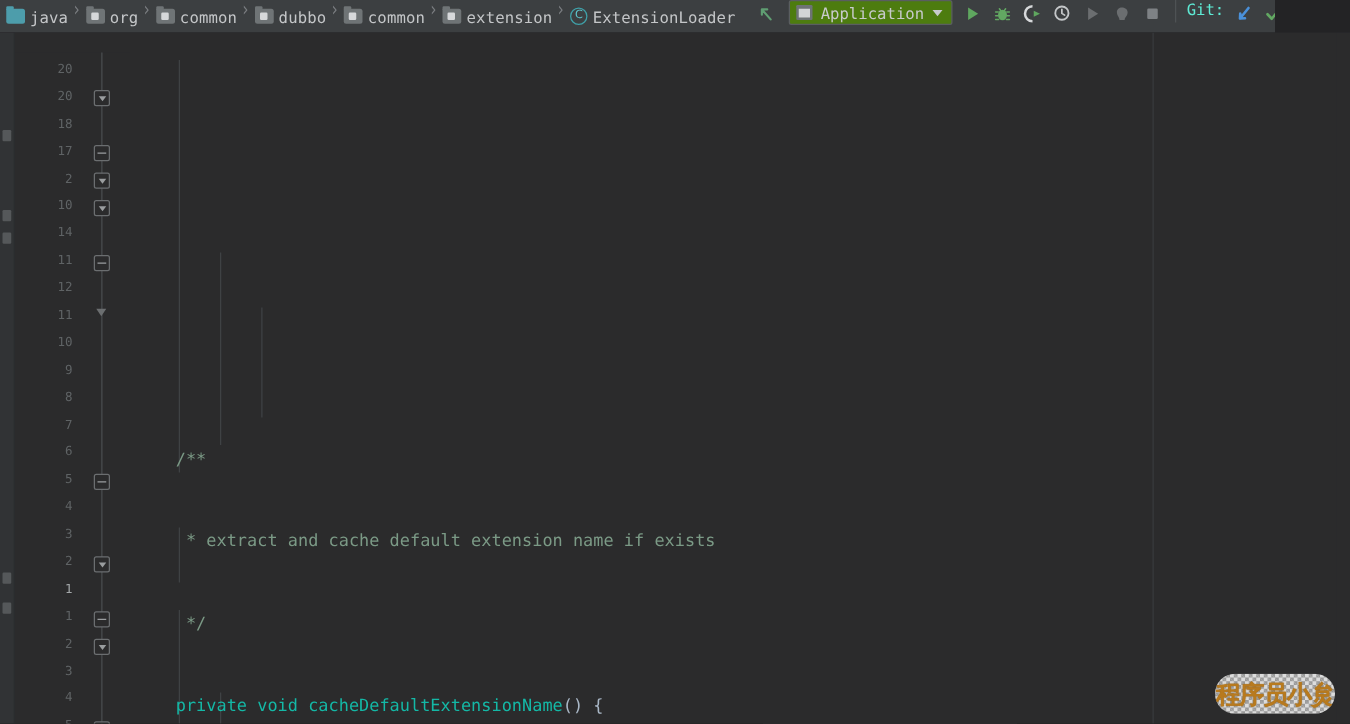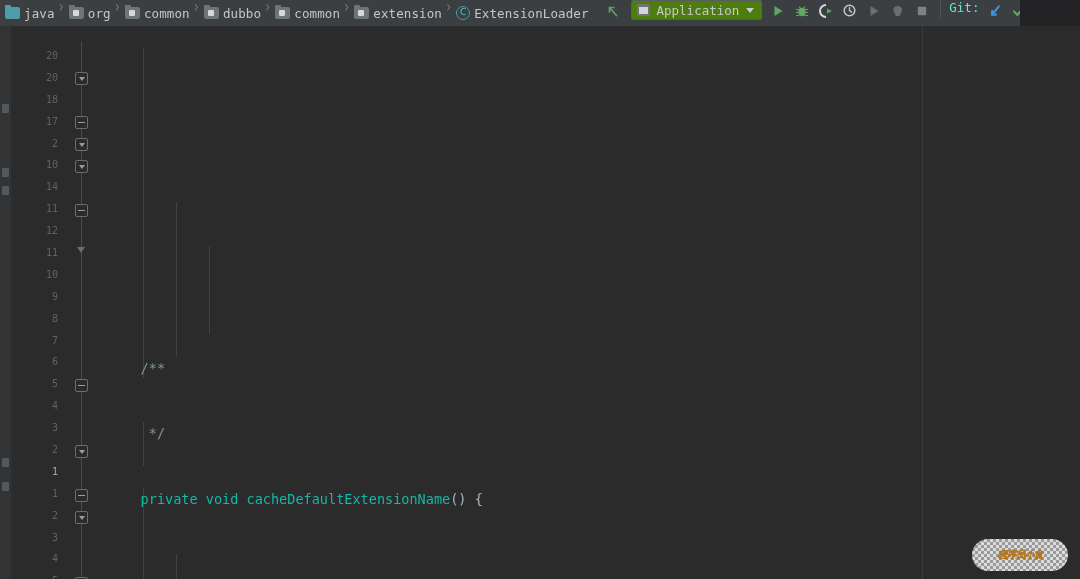--- a/index.html
+++ b/index.html
@@ -254,26 +254,25 @@
     background-color: #dcdcdc;
     background-image:
       linear-gradient(45deg, #9a9a9a 25%, transparent 25%, transparent 75%, #9a9a9a 75%),
       linear-gradient(45deg, #9a9a9a 25%, transparent 25%, transparent 75%, #9a9a9a 75%);
     background-size: 6px 6px;
     background-position: 0 0, 3px 3px;
     overflow: hidden;
   }
   .watermark span {
     font-family: "DejaVu Sans", sans-serif;
-    font-size: 10px;
+    font-size: 20px;
     font-weight: bold;
     color: #b87a1e;
     letter-spacing: -1px;
     text-shadow: 0 0 1px #8a5a10;
-    font-style: italic;
   }
 
   
   .vscroll {
     position: absolute;
     right: 0; top: 0;
     width: 11px; height: 553px;
     background: #2b2b2c;
   }
 </style>
@@ -461,20 +460,21 @@
     
     <div class="guide" style="left:39px;  top:22px;  height:330px;"></div>
     <div class="guide" style="left:72px;  top:176px; height:154px;"></div>
     <div class="guide" style="left:105px; top:220px; height:88px;"></div>
     <div class="guide" style="left:39px;  top:396px; height:44px;"></div>
     <div class="guide" style="left:39px;  top:462px; height:91px;"></div>
     <div class="guide" style="left:72px;  top:528px; height:25px;"></div>
 
     <div class="ln"></div>
     <div class="ln"><span class="doc">    /**</span></div>
+    <div class="ln"><span class="doc">     * extract and cache default extension name if exists</span></div>
     <div class="ln"><span class="doc">     */</span></div>
     <div class="ln"><span class="kwb">    private void </span><span class="mth">cacheDefaultExtensionName</span><span class="pln">() {</span></div>
     
     
     
     
     
     
     
     

